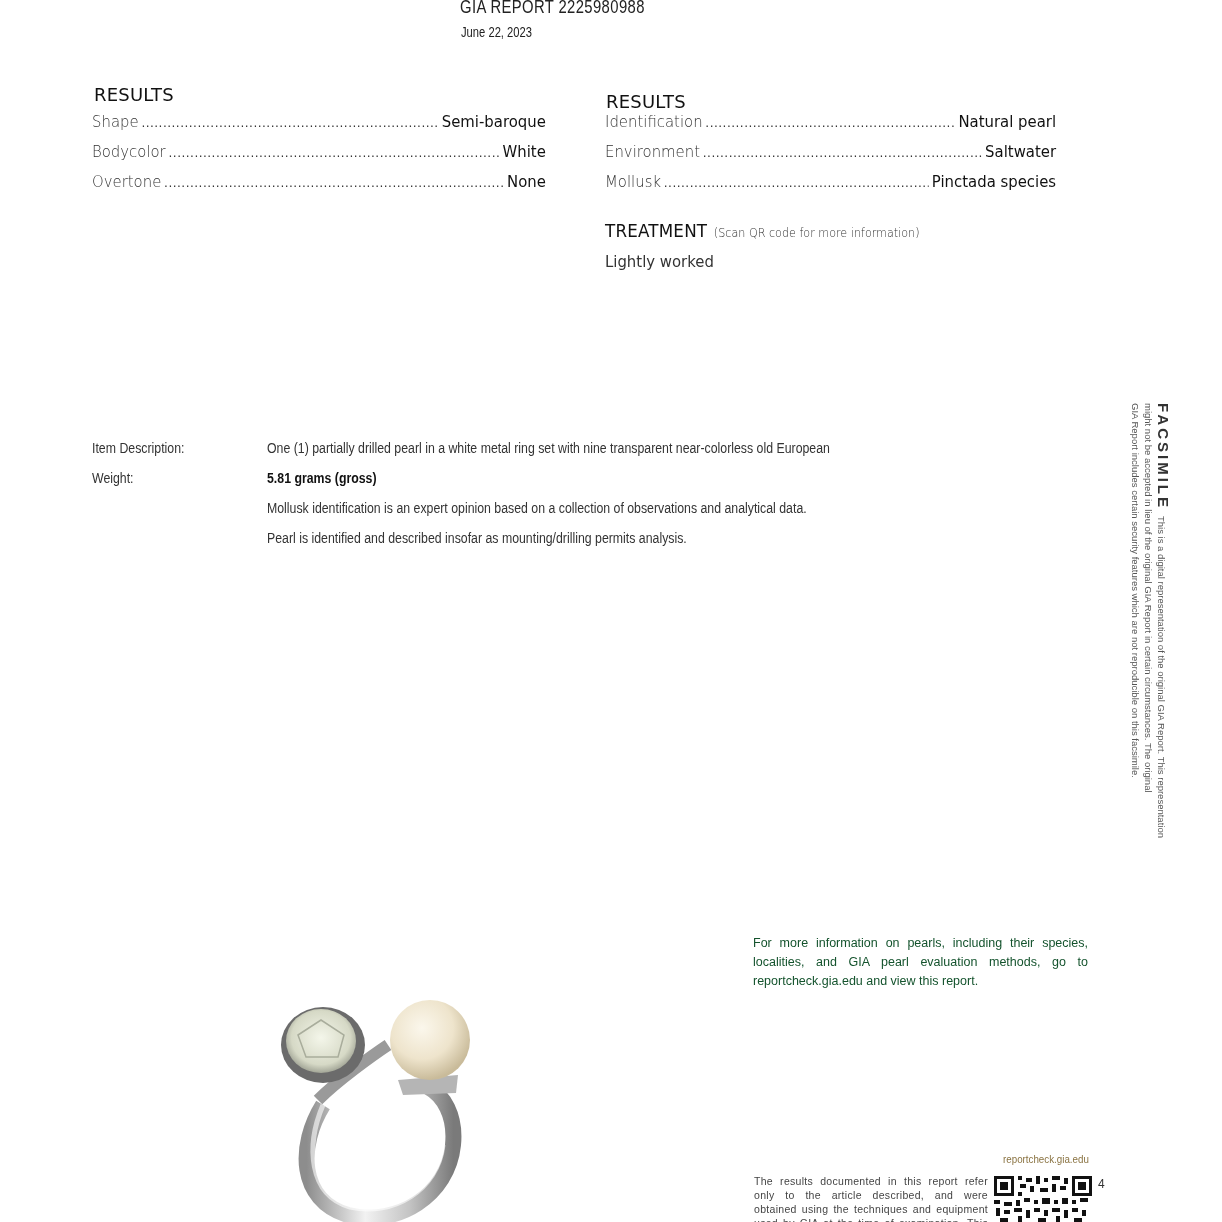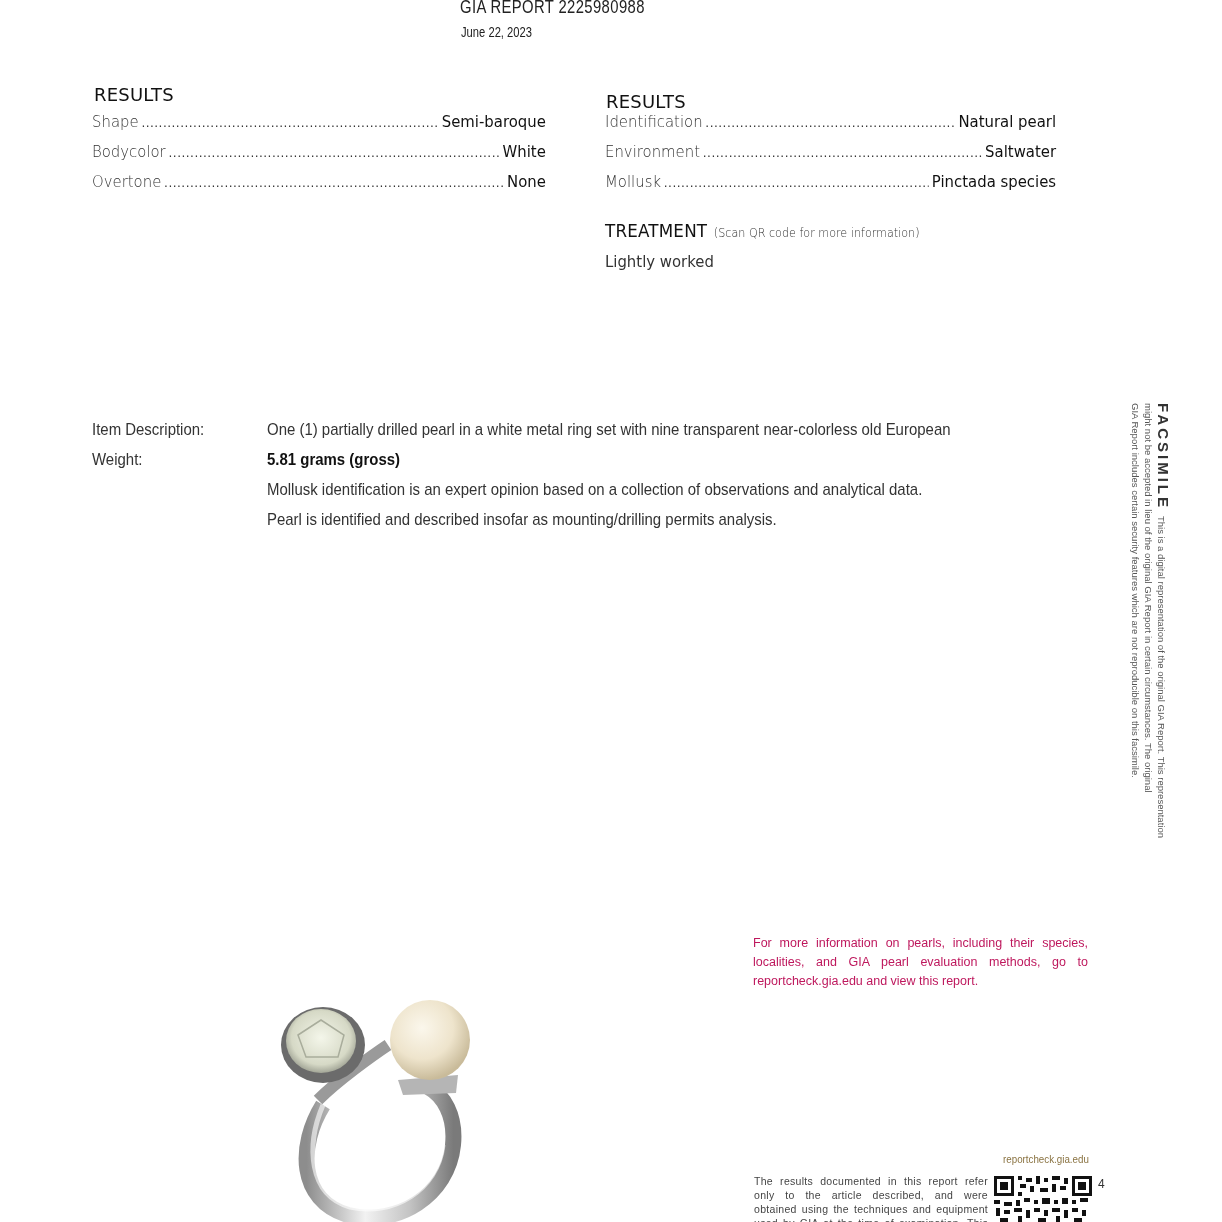--- a/index.html
+++ b/index.html
@@ -11,28 +11,28 @@
   .row { display: flex; align-items: baseline; font-size: 16px; height: 30px; font-family: "DejaVu Sans", sans-serif; }
   .row .lbl { color: #333; font-weight: 300; white-space: nowrap; }
   .row .dots { flex: 1; overflow: hidden; white-space: nowrap; margin: 0 3px; color: #333; letter-spacing: 0.5px; font-size: 13px; }
   .row .dots::after { content: "................................................................................................................................................................................................"; }
   .row .val { color: #111; white-space: nowrap; }
   .details { left: 92px; top: 112px; width: 488px; transform: scaleX(0.93); transform-origin: left top; }
   .results { left: 605px; top: 112px; width: 485px; transform: scaleX(0.93); transform-origin: left top; }
   .treatment { left: 605px; top: 220px; transform: scaleX(0.93); transform-origin: left top; }
   .treatment .note { font-size: 12px; color: #333; font-weight: 300; margin-left: 2px; }
   .treatment-val { left: 605px; top: 252px; font-size: 16px; color: #333; transform: scaleX(0.93); transform-origin: left top; }
-  .info { left: 92px; top: 415px; width: 1000px; font-family: "Liberation Sans", sans-serif; font-size: 17px; color: #333; }
+  .info { left: 92px; top: 433px; width: 1000px; font-family: "Liberation Sans", sans-serif; font-size: 14px; color: #333; }
   .info .line { display: flex; height: 30px; align-items: center; }
   .info .k { width: 175px; transform: scaleX(0.88); transform-origin: left center; white-space: nowrap; }
   .info .v { white-space: nowrap; transform: scaleX(0.88); transform-origin: left center; }
   .info .v.b { color: #111; font-weight: bold; }
   .facsimile { left: 1126px; top: 403px; width: 420px; height: 44px; transform-origin: left top; transform: translate(44px, 0) rotate(90deg); font-family: "Liberation Sans", sans-serif; color: #555; font-size: 9.5px; line-height: 13px; }
   .facsimile .big { font-size: 15px; font-weight: bold; letter-spacing: 3px; color: #333; margin-right: 6px; }
-  .more-info { left: 753px; top: 934px; width: 335px; font-family: "Liberation Sans", sans-serif; font-size: 12.5px; line-height: 19px; color: #be185d; text-align: justify; }
+  .more-info { left: 753px; top: 934px; width: 335px; font-family: "Liberation Sans", sans-serif; font-size: 12.5px; line-height: 19px; color: #14532d; text-align: justify; }
   .rc-link { left: 1003px; top: 1153px; font-family: "Liberation Sans", sans-serif; font-size: 11.5px; color: #8a7342; transform: scaleX(0.85); transform-origin: left top; }
   .disclaimer { left: 754px; top: 1174px; width: 234px; font-family: "Liberation Sans", sans-serif; font-size: 10.5px; line-height: 14px; color: #444; text-align: justify; letter-spacing: 0.3px; }
   .qr { left: 994px; top: 1176px; width: 98px; height: 46px; }
   .page-num { left: 1098px; top: 1177px; font-family: "Liberation Sans", sans-serif; font-size: 12px; color: #333; }
   .ring { left: 278px; top: 995px; width: 200px; height: 227px; }
 </style>
 </head>
 <body>
 
 <div class="abs hdr-title">GIA REPORT 2225980988</div>

